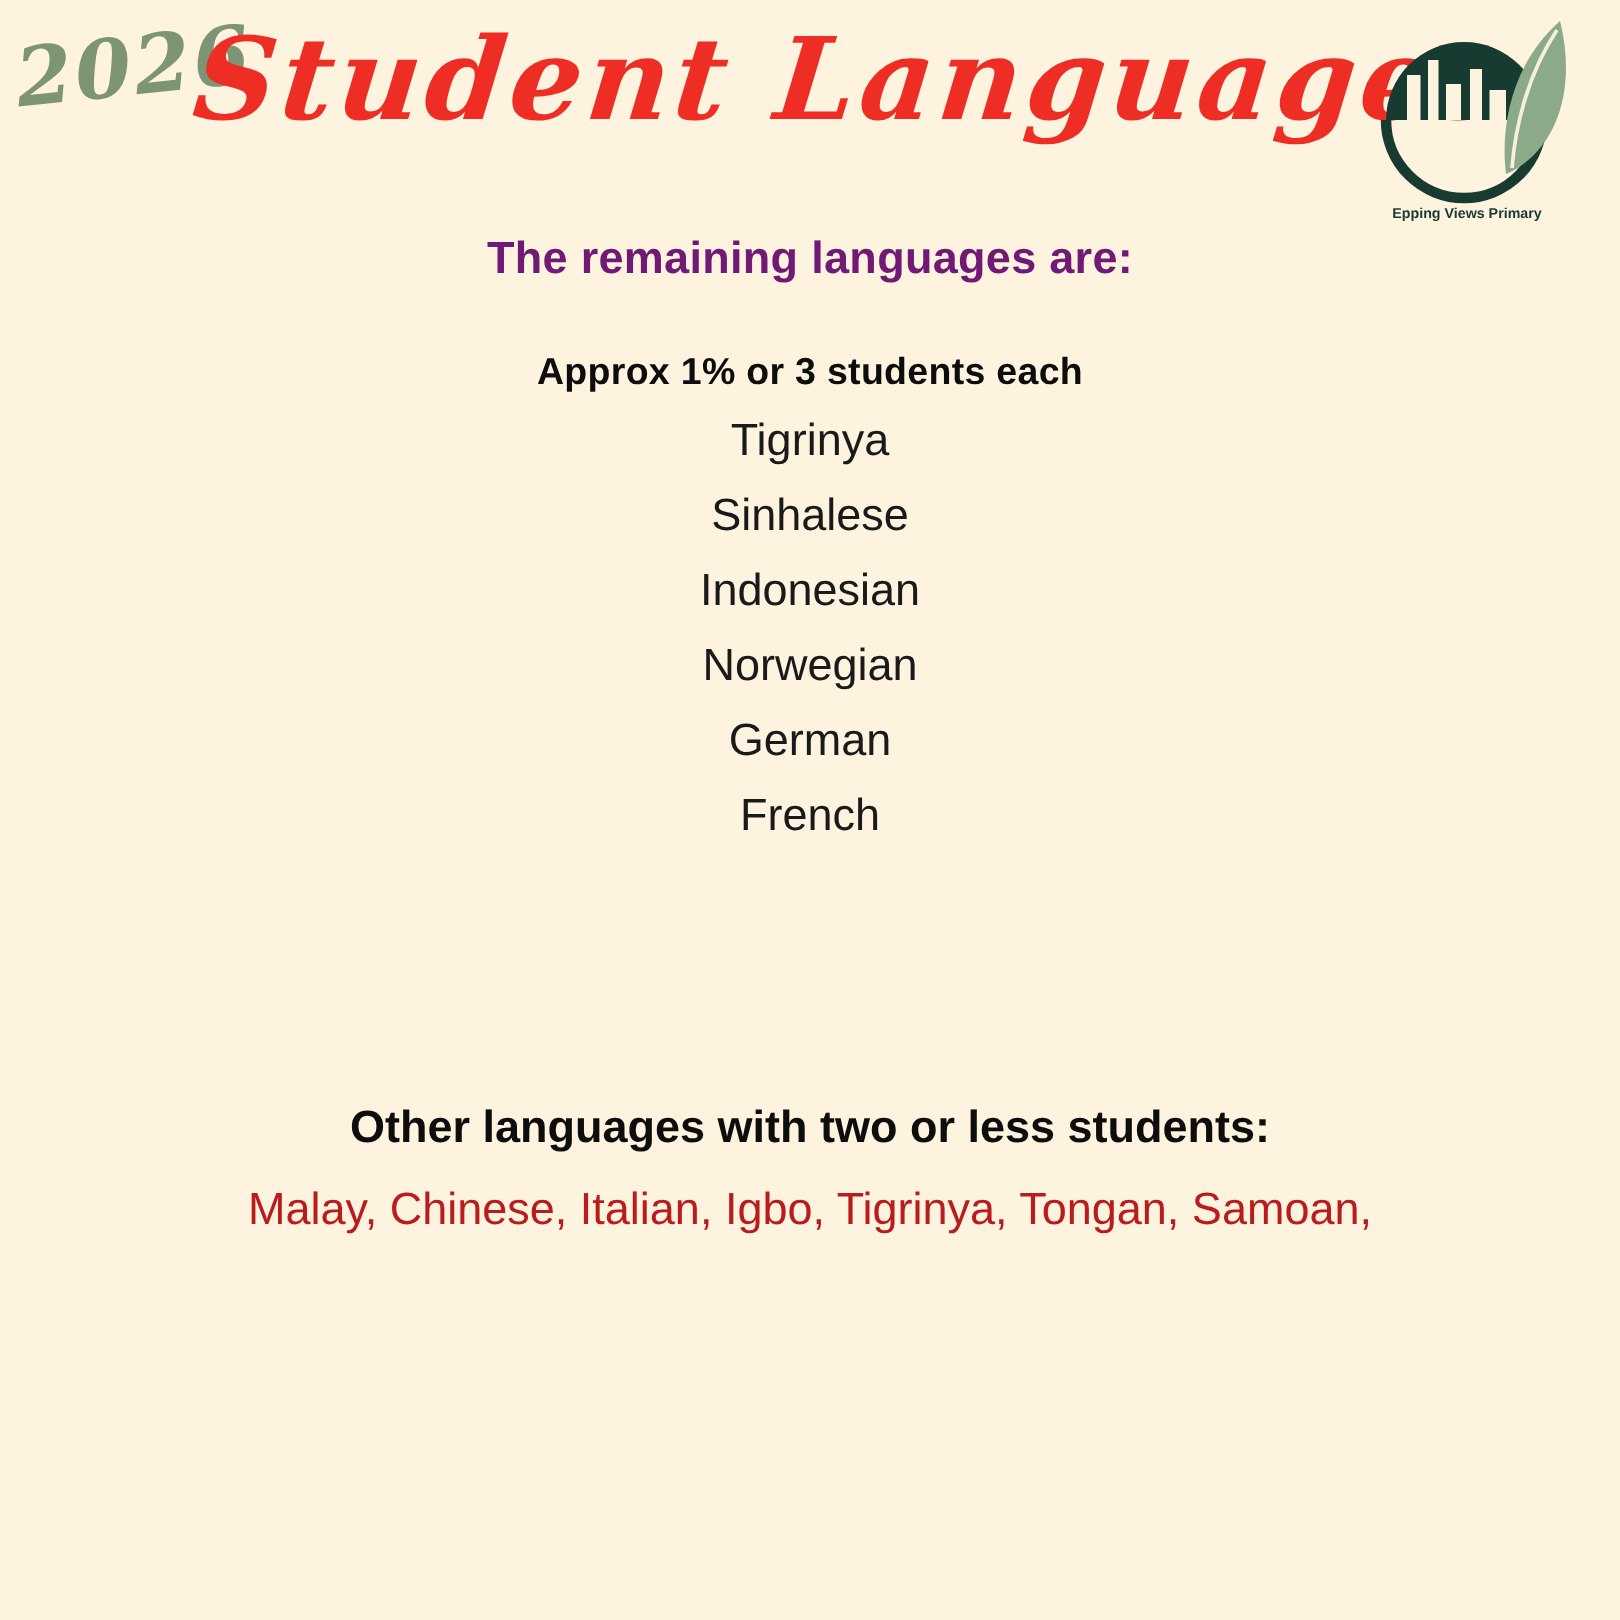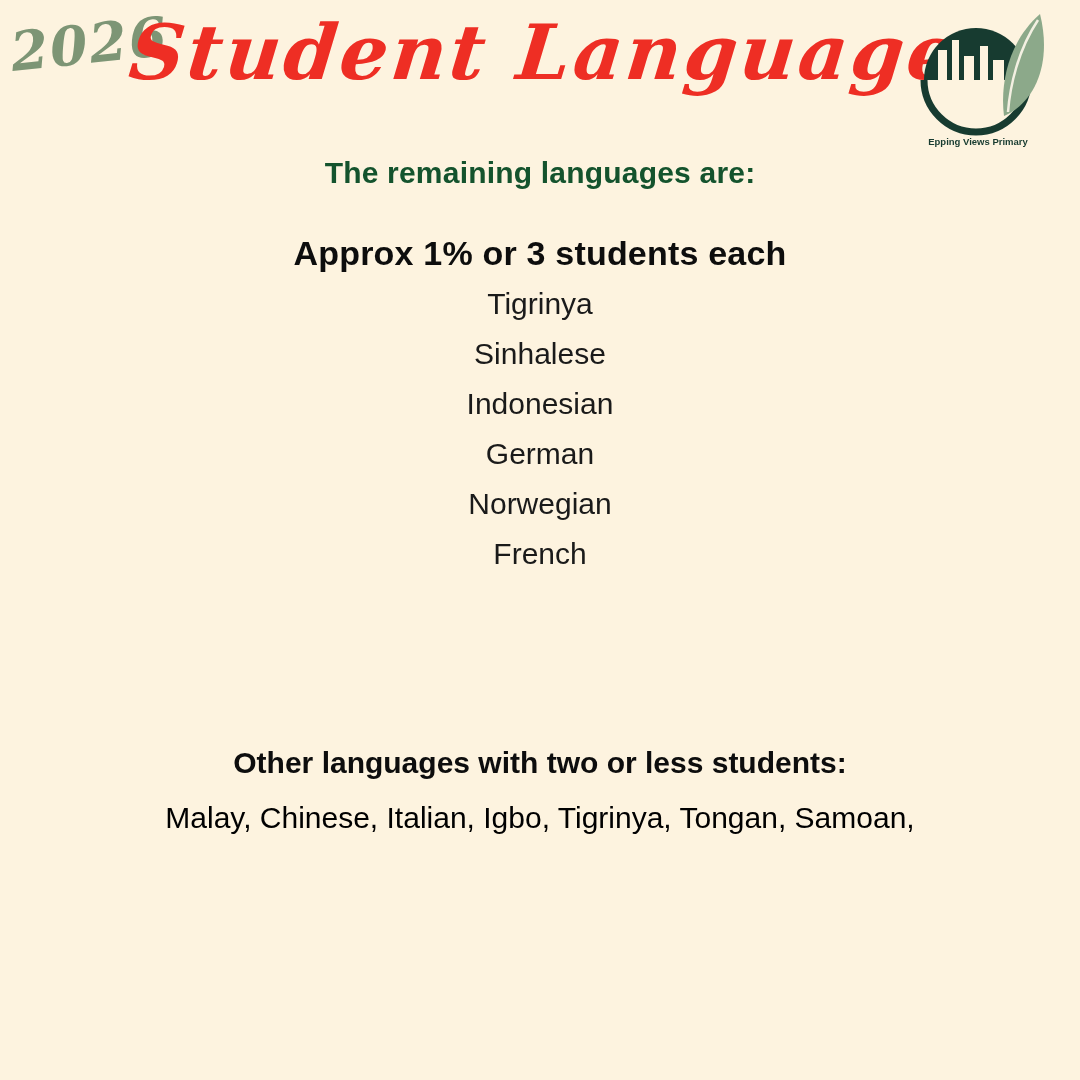--- a/index.html
+++ b/index.html
@@ -62,26 +62,26 @@
   .content {
     position: absolute;
     top: 140px;
     left: 0;
     width: 1080px;
     text-align: center;
   }
   .lead {
     font-size: 30px;
     font-weight: bold;
-    color: #14532d;
+    color: #701a75;
     margin: 16px 0 0 0;
     letter-spacing: 0.2px;
   }
   .subhead {
-    font-size: 34px;
+    font-size: 25px;
     font-weight: bold;
     color: #0d0d0d;
     margin: 44px 0 0 0;
     letter-spacing: 0.2px;
   }
   .lang-list {
     margin: 6px 0 0 0;
     padding: 0;
     list-style: none;
   }
@@ -91,37 +91,36 @@
     color: #1a1a1a;
     font-weight: 400;
   }
 
   .section-2 {
     position: absolute;
     top: 735px;
     left: 0;
     width: 1080px;
     text-align: center;
-    margin-top: 11px;
   }
   .other-head {
     font-size: 30px;
     font-weight: bold;
     color: #0d0d0d;
     margin: 0;
   }
   .other-lines {
     margin: 10px 0 0 0;
     padding: 0;
     list-style: none;
   }
   .other-lines li {
     font-size: 30px;
     line-height: 56px;
-    color: #000000;
+    color: #b91c1c;
   }
 </style>
 </head>
 <body>
 
 <div class="header">
   <div class="year">2026</div>
   <div class="title">Student Languages</div>
 
   <div class="logo">
@@ -144,22 +143,22 @@
   </div>
 </div>
 
 <div class="content">
   <p class="lead">The remaining languages are:</p>
   <p class="subhead">Approx 1% or 3 students each</p>
   <ul class="lang-list">
     <li>Tigrinya</li>
     <li>Sinhalese</li>
     <li>Indonesian</li>
+    <li>Norwegian</li>
     <li>German</li>
-    <li>Norwegian</li>
     <li>French</li>
   </ul>
 </div>
 
 <div class="section-2">
   <p class="other-head">Other languages with two or less students:</p>
   <ul class="other-lines">
     <li>Malay, Chinese, Italian, Igbo, Tigrinya, Tongan, Samoan,</li>
   </ul>
 </div>

